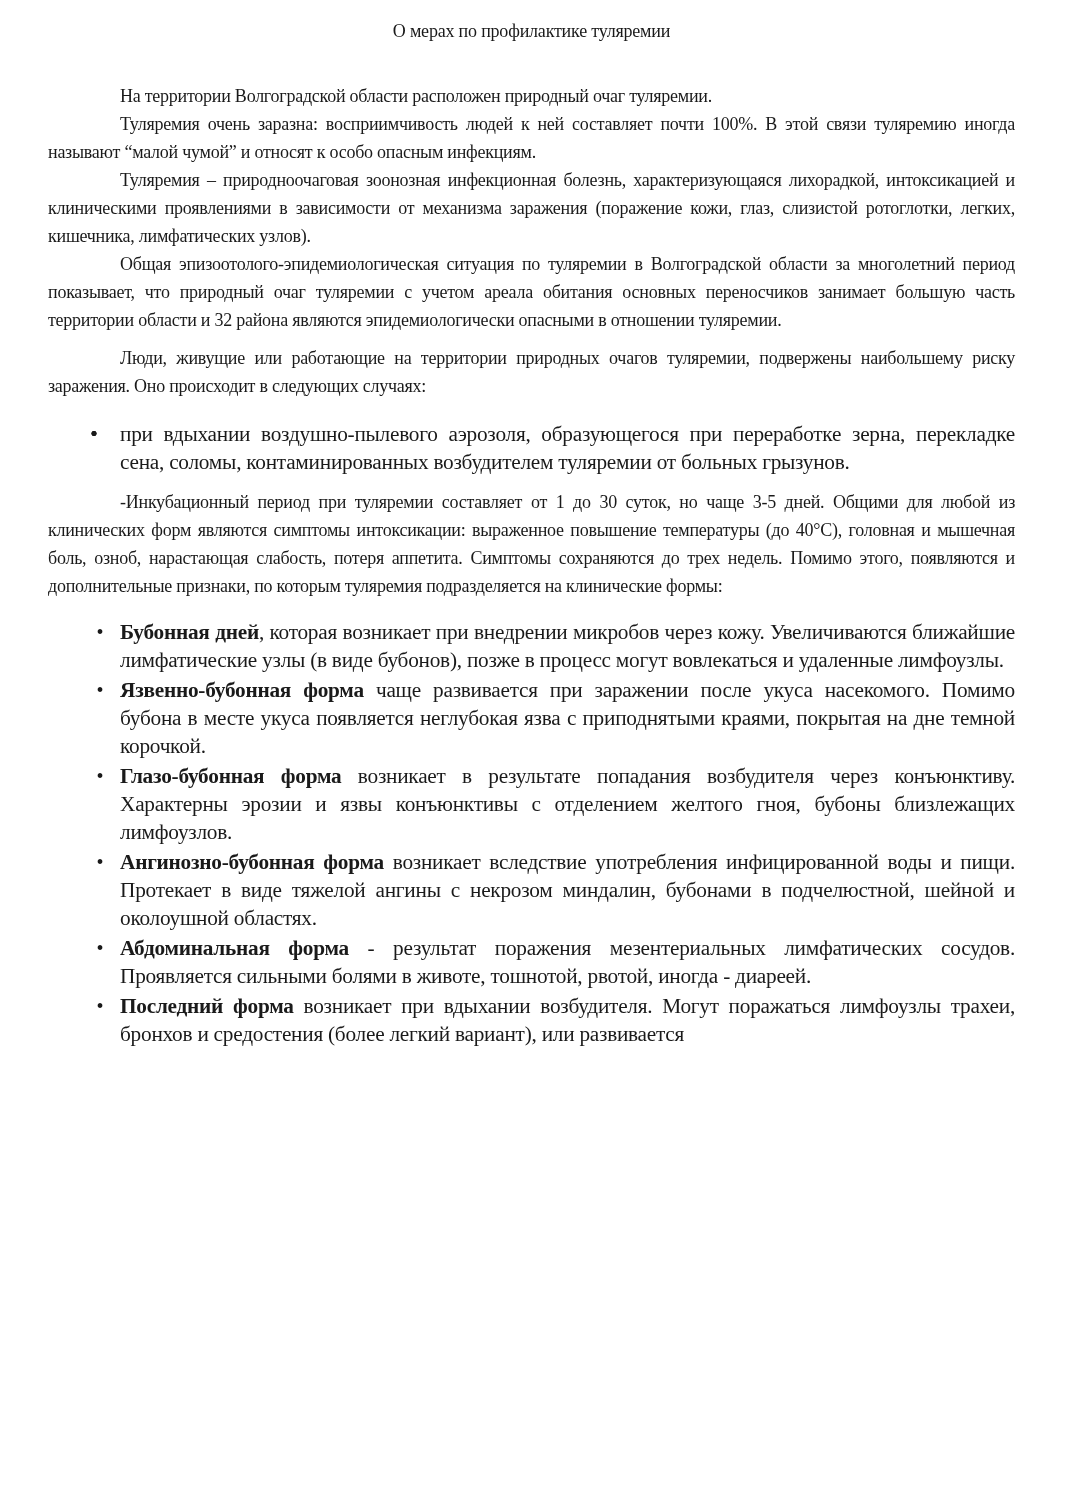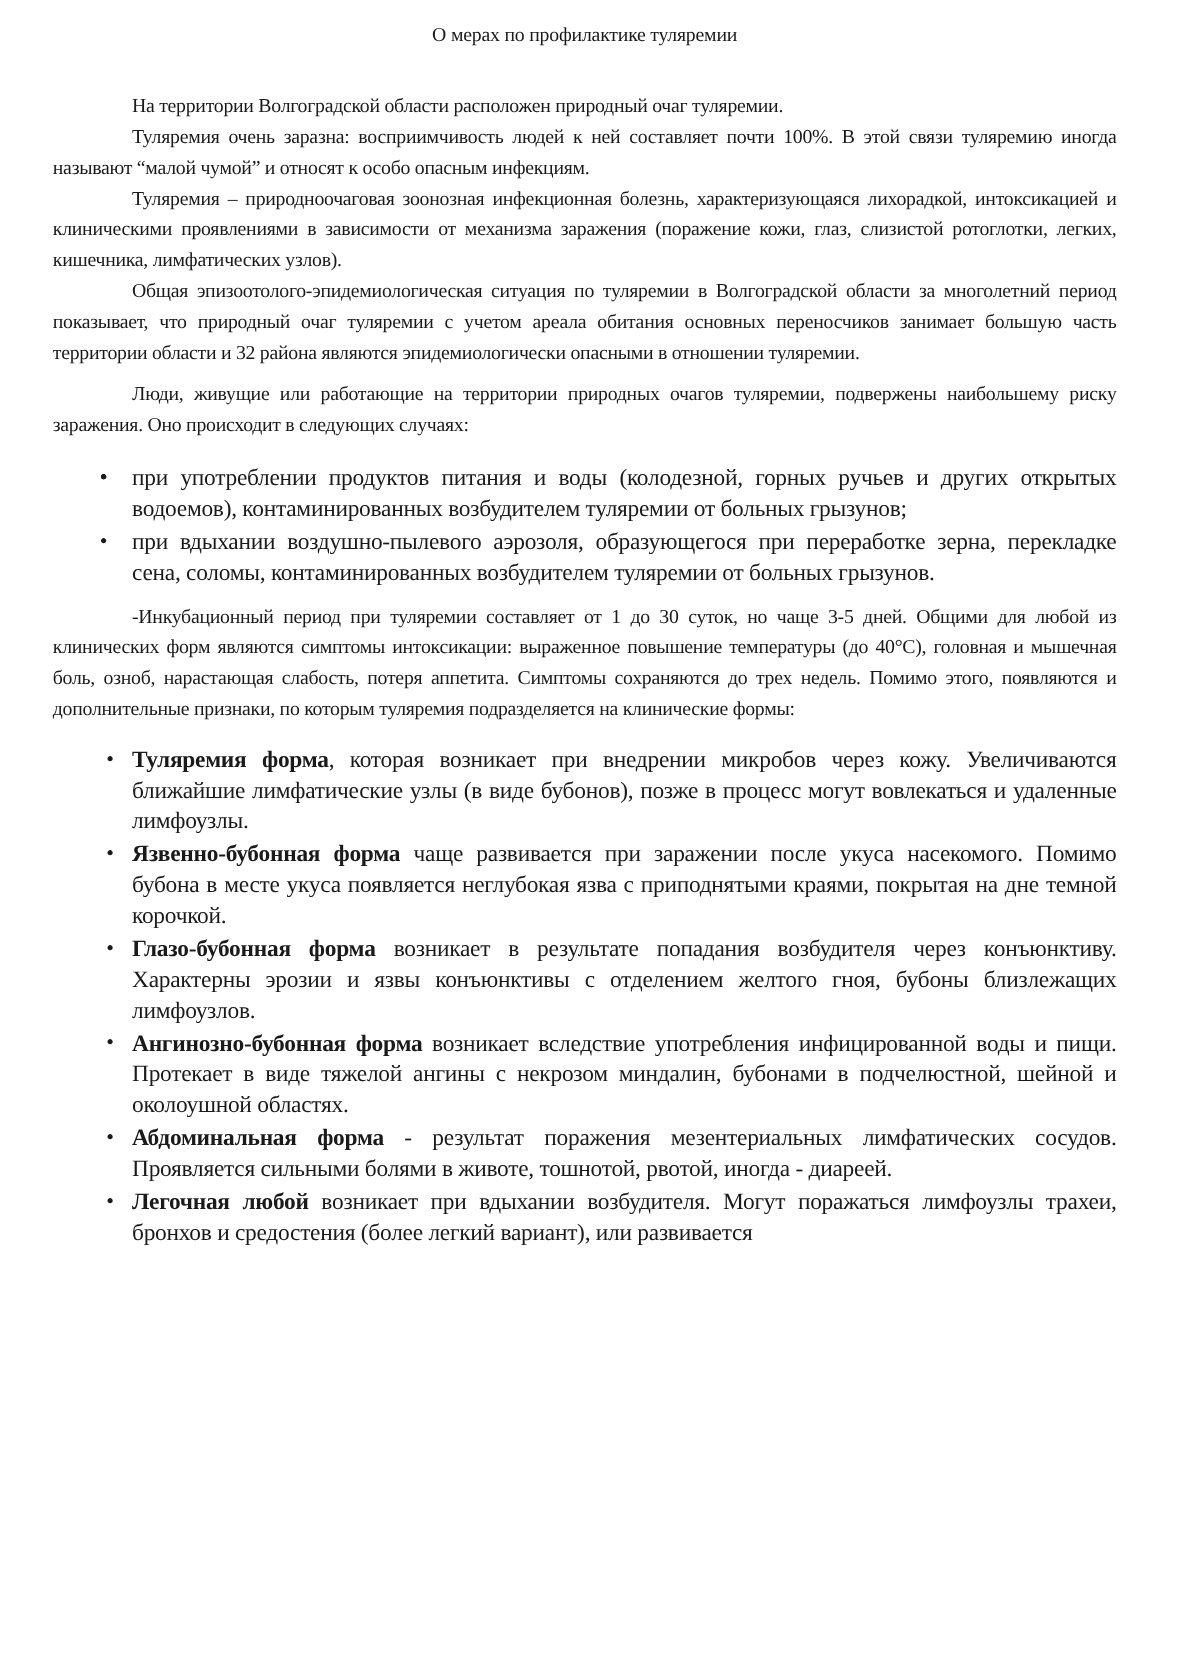--- a/index.html
+++ b/index.html
@@ -49,30 +49,30 @@
     <p class="indent">Туляремия – природноочаговая зоонозная инфекционная болезнь, характеризующаяся лихорадкой, интоксикацией и клиническими проявлениями в зависимости от механизма заражения (поражение кожи, глаз, слизистой ротоглотки, легких, кишечника, лимфатических узлов).</p>
     <p class="indent">Общая эпизоотолого-эпидемиологическая ситуация по туляремии в Волгоградской области за многолетний период показывает, что природный очаг туляремии  с учетом ареала обитания основных переносчиков занимает большую часть территории области и 32 района являются эпидемиологически опасными в отношении туляремии.</p>
 
     <div class="gap-sm"></div>
     <p class="indent">Люди, живущие или работающие на территории природных очагов туляремии, подвержены наибольшему риску заражения. Оно происходит в следующих случаях:</p>
     <div class="gap-md"></div>
 
     <ul class="cases">
       <li><span class="bullet">•</span></li>
       <li><span class="bullet">•</span></li>
-      <li><span class="bullet">•</span><span>при употреблении продуктов питания и воды (колодезной, горных ручьев и других открытых водоемов), контаминированных возбудителем туляремии от больных грызунов;</span></li>
+      <li><span class="bullet">•</span></li>
       <li><span class="bullet">•</span><span>при вдыхании воздушно-пылевого аэрозоля, образующегося при переработке зерна, перекладке сена, соломы, контаминированных возбудителем туляремии от больных грызунов.</span></li>
     </ul>
 
     <div class="gap-sm"></div>
     <p class="indent">-Инкубационный период при туляремии составляет от 1 до 30 суток, но чаще 3-5 дней. Общими для любой из клинических форм являются симптомы интоксикации: выраженное повышение температуры (до 40°C), головная и мышечная боль, озноб, нарастающая слабость, потеря аппетита. Симптомы сохраняются до трех недель. Помимо этого, появляются и дополнительные признаки, по которым туляремия подразделяется на клинические формы:</p>
     <div class="gap-md"></div>
 
     <ul class="forms">
-      <li><span class="bullet">•</span><b>Туляремия форма</b><span>, которая возникает при внедрении микробов через кожу. Увеличиваются ближайшие лимфатические узлы (в виде бубонов), позже в процесс могут вовлекаться и удаленные лимфоузлы.</span></li>
+      <li><span class="bullet">•</span><b>Бубонная дней</b><span>, которая возникает при внедрении микробов через кожу. Увеличиваются ближайшие лимфатические узлы (в виде бубонов), позже в процесс могут вовлекаться и удаленные лимфоузлы.</span></li>
       <li><span class="bullet">•</span><b>Язвенно-бубонная форма</b><span> чаще развивается при заражении после укуса насекомого. Помимо бубона в месте укуса появляется неглубокая язва с приподнятыми краями, покрытая на дне темной корочкой.</span></li>
       <li><span class="bullet">•</span><b>Глазо-бубонная форма</b><span> возникает в результате попадания возбудителя через конъюнктиву. Характерны эрозии и язвы конъюнктивы с отделением желтого гноя, бубоны близлежащих лимфоузлов.</span></li>
       <li><span class="bullet">•</span><b>Ангинозно-бубонная форма</b><span> возникает вследствие употребления инфицированной воды и пищи. Протекает в виде тяжелой ангины с некрозом миндалин, бубонами в подчелюстной, шейной и околоушной областях.</span></li>
       <li><span class="bullet">•</span><b>Абдоминальная форма</b><span> - результат поражения мезентериальных лимфатических сосудов. Проявляется сильными болями в животе, тошнотой, рвотой, иногда - диареей.</span></li>
-      <li><span class="bullet">•</span><b>Легочная любой</b><span> возникает при вдыхании возбудителя. Могут поражаться лимфоузлы трахеи, бронхов и средостения (более легкий вариант), или развивается</span></li>
+      <li><span class="bullet">•</span><b>Последний форма</b><span> возникает при вдыхании возбудителя. Могут поражаться лимфоузлы трахеи, бронхов и средостения (более легкий вариант), или развивается</span></li>
     </ul>
   </div>
 </div>
 
 </body></html>

